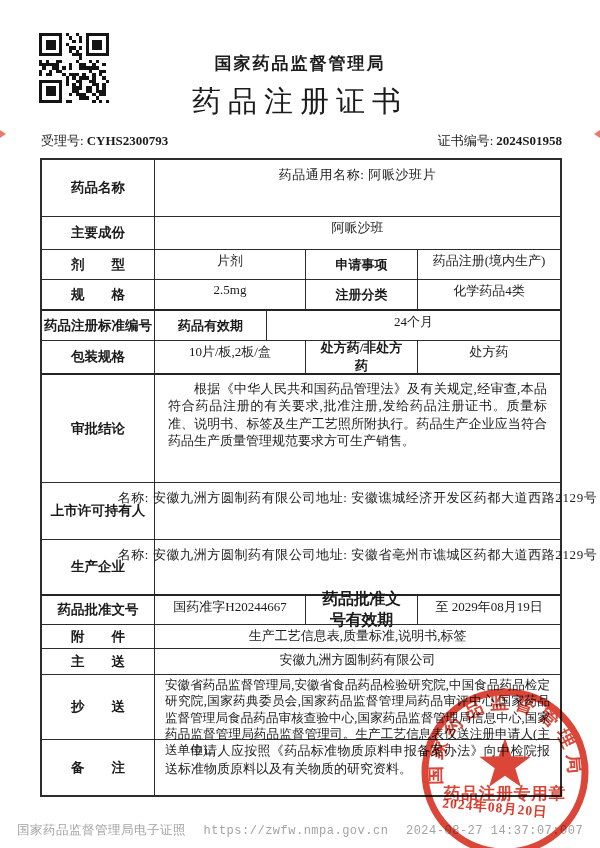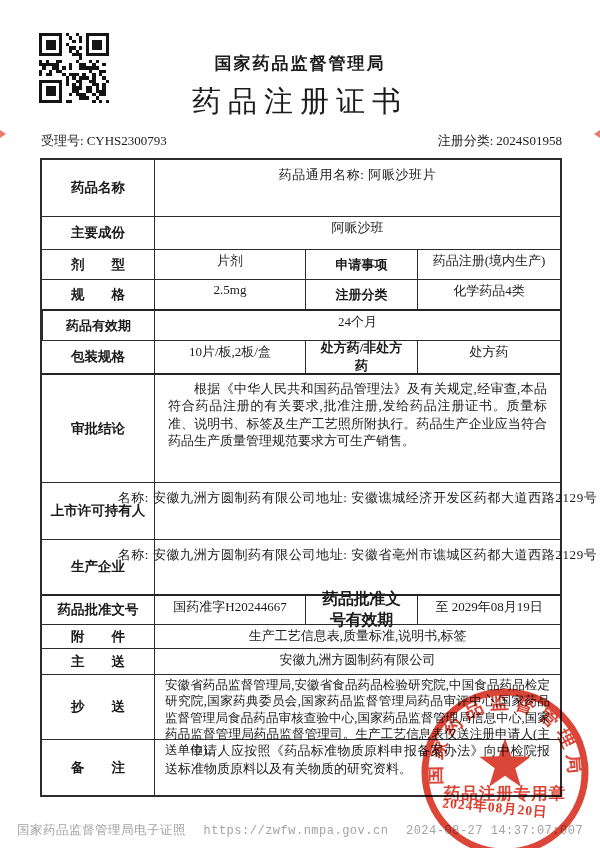--- a/index.html
+++ b/index.html
@@ -7,21 +7,21 @@
         overflow:hidden;font-family:"Liberation Serif","DejaVu Serif",serif;color:#1b1b1b;}
   
   .qr{position:absolute;left:39px;top:33px;width:70px;height:70px;}
   .agency{position:absolute;top:52px;left:0;right:0;text-align:center;
           font-family:"Liberation Sans","DejaVu Sans",sans-serif;font-weight:700;
           font-size:17px;letter-spacing:2px;}
   .doc-title{position:absolute;top:82px;left:0;right:0;text-align:center;
              font-size:29px;letter-spacing:7px;font-weight:500;}
   .meta{position:absolute;top:132px;left:41px;right:38px;display:flex;
         justify-content:space-between;font-size:13px;}
-  .meta b{font-weight:400;margin-left:3px;margin-top:35px;}
+  .meta b{font-weight:700;margin-left:3px;margin-top:35px;}
   .mark-l{position:absolute;left:0;top:130px;width:0;height:0;border-top:4px solid transparent;
           border-bottom:4px solid transparent;border-left:6px solid #e25a4a;opacity:.8;}
   .mark-r{position:absolute;right:0;top:130px;width:0;height:0;border-top:4px solid transparent;
           border-bottom:4px solid transparent;border-right:6px solid #e25a4a;opacity:.8;}
   
   .cert-table{position:absolute;left:40px;top:158px;width:522px;box-sizing:border-box;
               border:2px solid #2c2c2c;background:#fff;}
   .row{display:flex;box-sizing:border-box;border-top:1.5px solid #2c2c2c;}
   .row:first-child{border-top:none;}
   .row.thick{border-top:2.5px solid #242424;}
@@ -184,21 +184,21 @@
       <rect x="20" y="20" width="1" height="1" fill="#141414"></rect>
     </svg>
 
   <div class="mark-l"></div>
   <div class="mark-r"></div>
 
   <div class="agency">国家药品监督管理局</div>
   <div class="doc-title">药品注册证书</div>
   <div class="meta">
     <span><span>受理号:</span><b>CYHS2300793</b></span>
-    <span><span>注册分类:</span><b>2024S01958</b></span>
+    <span><span>证书编号:</span><b>2024S01958</b></span>
   </div>
 
   <div class="cert-table">
 
     <div class="row h56">
       <div class="lc">药品名称</div>
       <div class="vc">
         <div class="line">药品通用名称: 阿哌沙班片</div>
       </div>
     </div>
@@ -216,20 +216,21 @@
     </div>
 
     <div class="row h30">
       <div class="lc">规　　格</div>
       <div class="vc vc1">2.5mg</div>
       <div class="lc vc" style="flex:0 0 112px;font-family:Liberation Serif, serif;">注册分类</div>
       <div class="vc">化学药品4类</div>
     </div>
 
     <div class="row h31 thick">
+      <div class="lc">药品注册标准编号</div>
       <div class="lc vc" style="flex:0 0 112px;">药品有效期</div>
       <div class="vc">24个月</div>
     </div>
 
     <div class="row h33">
       <div class="lc">包装规格</div>
       <div class="vc vc1">10片/板,2板/盒</div>
       <div class="lc vc" style="flex:0 0 112px;">处方药/非处方药</div>
       <div class="vc">处方药</div>
     </div>

